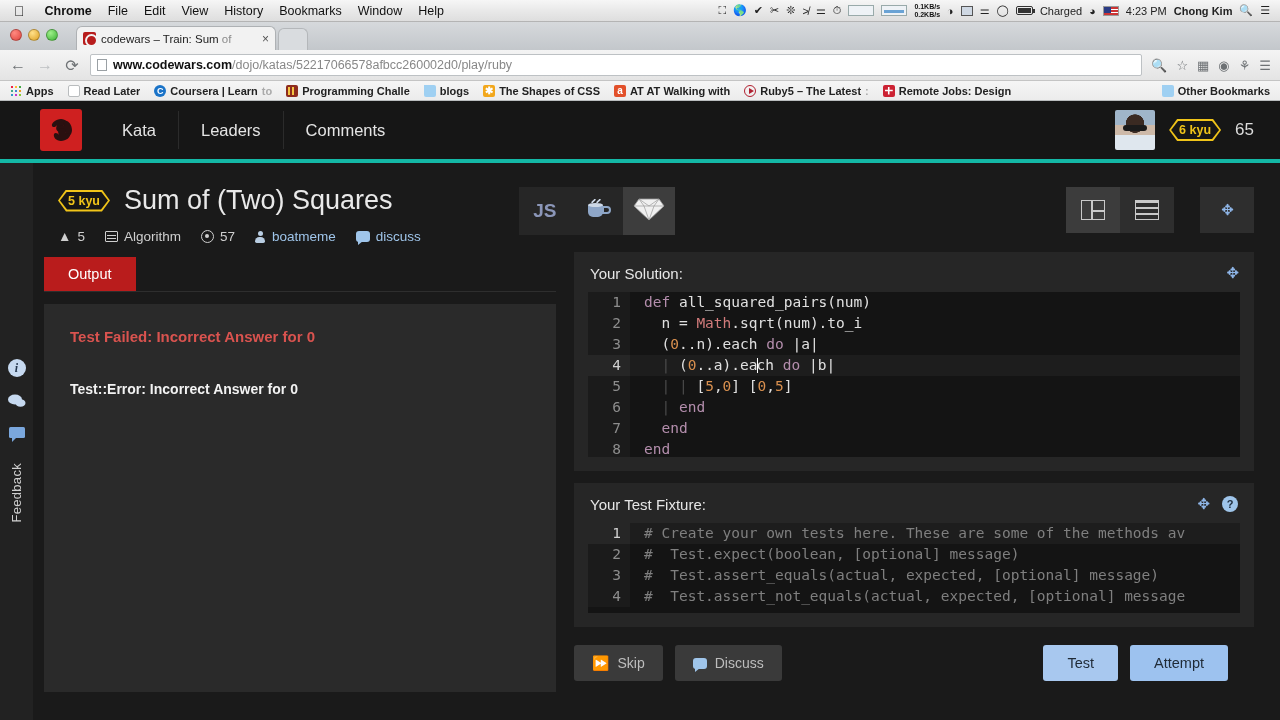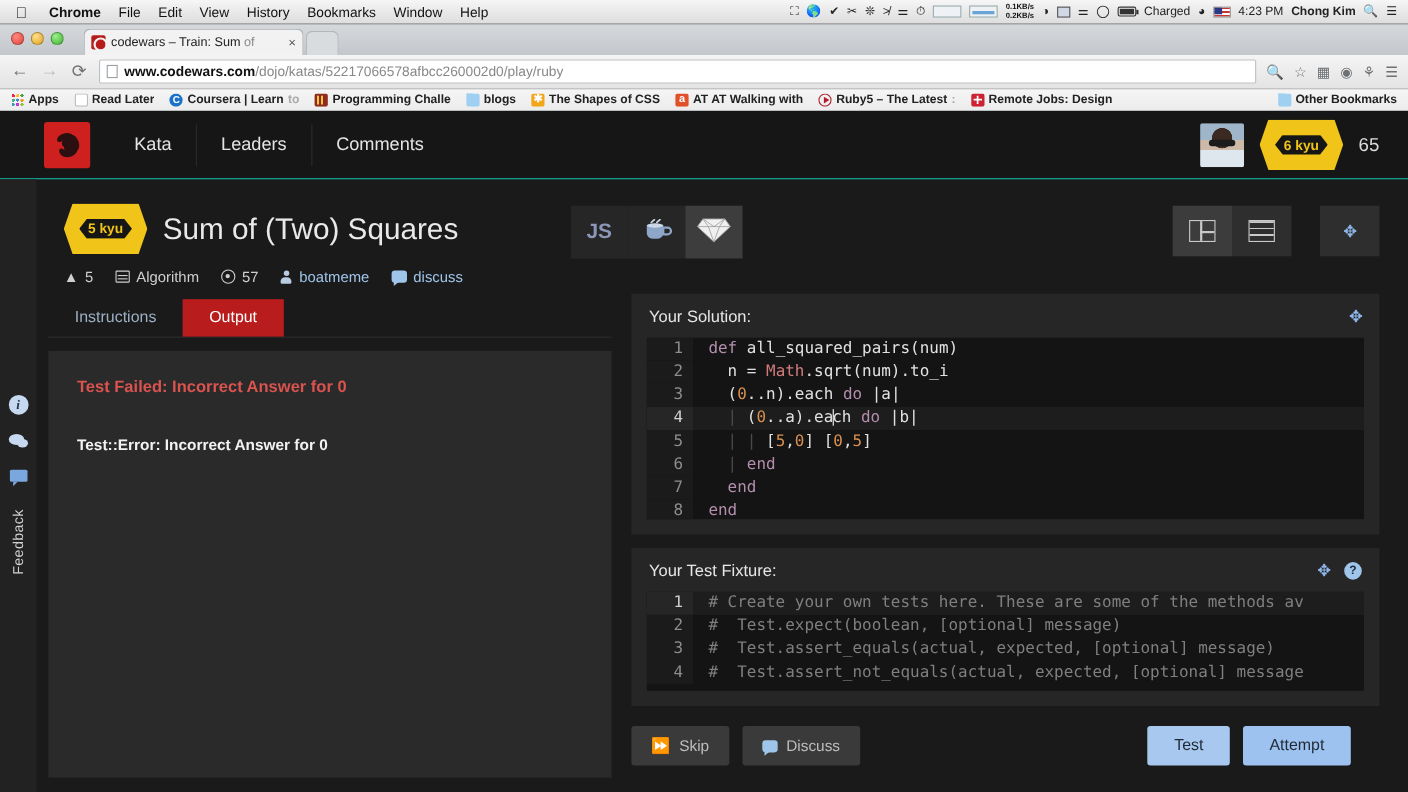--- a/index.html
+++ b/index.html
@@ -120,21 +120,21 @@
   .bi-ruby:after{content:"";position:absolute;left:3.5px;top:2px;border-left:5px solid #b02030;border-top:3.5px solid transparent;border-bottom:3.5px solid transparent;}
   .bi-rj { background: #cc2233; position:relative;}
   .bi-rj:after{content:"";position:absolute;inset:2px;background:#fff;clip-path:polygon(0 40%,40% 40%,40% 0,60% 0,60% 40%,100% 40%,100% 60%,60% 60%,60% 100%,40% 100%,40% 60%,0 60%);}
   .bm.right-bm { margin-left: auto; }
 
   
   .page { position: relative; width: 1280px; height: 620px; background: #1a1a1a; }
 
   .cw-header {
     height: 62px; background: #161616; display: flex; align-items: center;
-    padding-left: 40px; border-bottom: 1px solid #14b8a6;
+    padding-left: 40px; border-bottom: 4px solid #14b8a6;
   }
   .cw-logo {
     width: 42px; height: 42px; background: #cf2020; border-radius: 3px;
     display:flex; align-items:center; justify-content:center; flex:0 0 auto;
   }
   .cw-nav { display: flex; align-items: center; margin-left: 18px; height: 62px;}
   .cw-nav a {
     color: #e4e4e4; font-size: 16.5px; padding: 0 22px; text-decoration: none;
     height: 38px; display:flex; align-items:center;
     border-left: 1px solid #2b2b2b;
@@ -154,21 +154,21 @@
   }
   .kyu {
     color: #f0c419; border: 2px solid #f0c419; font-size: 12.5px; font-weight: bold;
     padding: 2px 8px; position: relative; background: transparent;
   }
   .kyu.hex {
     clip-path: polygon(8px 0, calc(100% - 8px) 0, 100% 50%, calc(100% - 8px) 100%, 8px 100%, 0 50%);
     border: none; background: #f0c419; padding: 0;
   }
   .kyu.hex > span {
-    display:block; margin:14px; padding: 2px 8px; background: #161616; color:#f0c419;
+    display:block; margin:2px; padding: 2px 8px; background: #161616; color:#f0c419;
     clip-path: polygon(7px 0, calc(100% - 7px) 0, 100% 50%, calc(100% - 7px) 100%, 7px 100%, 0 50%);
   }
   .honor { color: #dcdcdc; font-size: 17px; }
 
   
   .rail {
     position: absolute; left: 0; top: 62px; width: 33px; bottom: 0;
     background: #222; display: flex; flex-direction: column; align-items: center;
     padding-top: 196px; gap: 14px;
   }
@@ -510,21 +510,20 @@
             <span class="ic-expand">✥</span>
           </div>
       </div>
     </div>
   </div>
 
   <div class="main">
 
     <div class="left-pane">
       <div class="tabs-row">
-        <div class="ptab">Instructions</div>
         <div class="ptab active">Output</div>
       </div>
       <div class="out-panel">
         <div class="fail">Test Failed: Incorrect Answer for 0</div>
         <div class="errline">Test::Error: Incorrect Answer for 0</div>
       </div>
     </div>
 
     <div class="right-pane">
 

